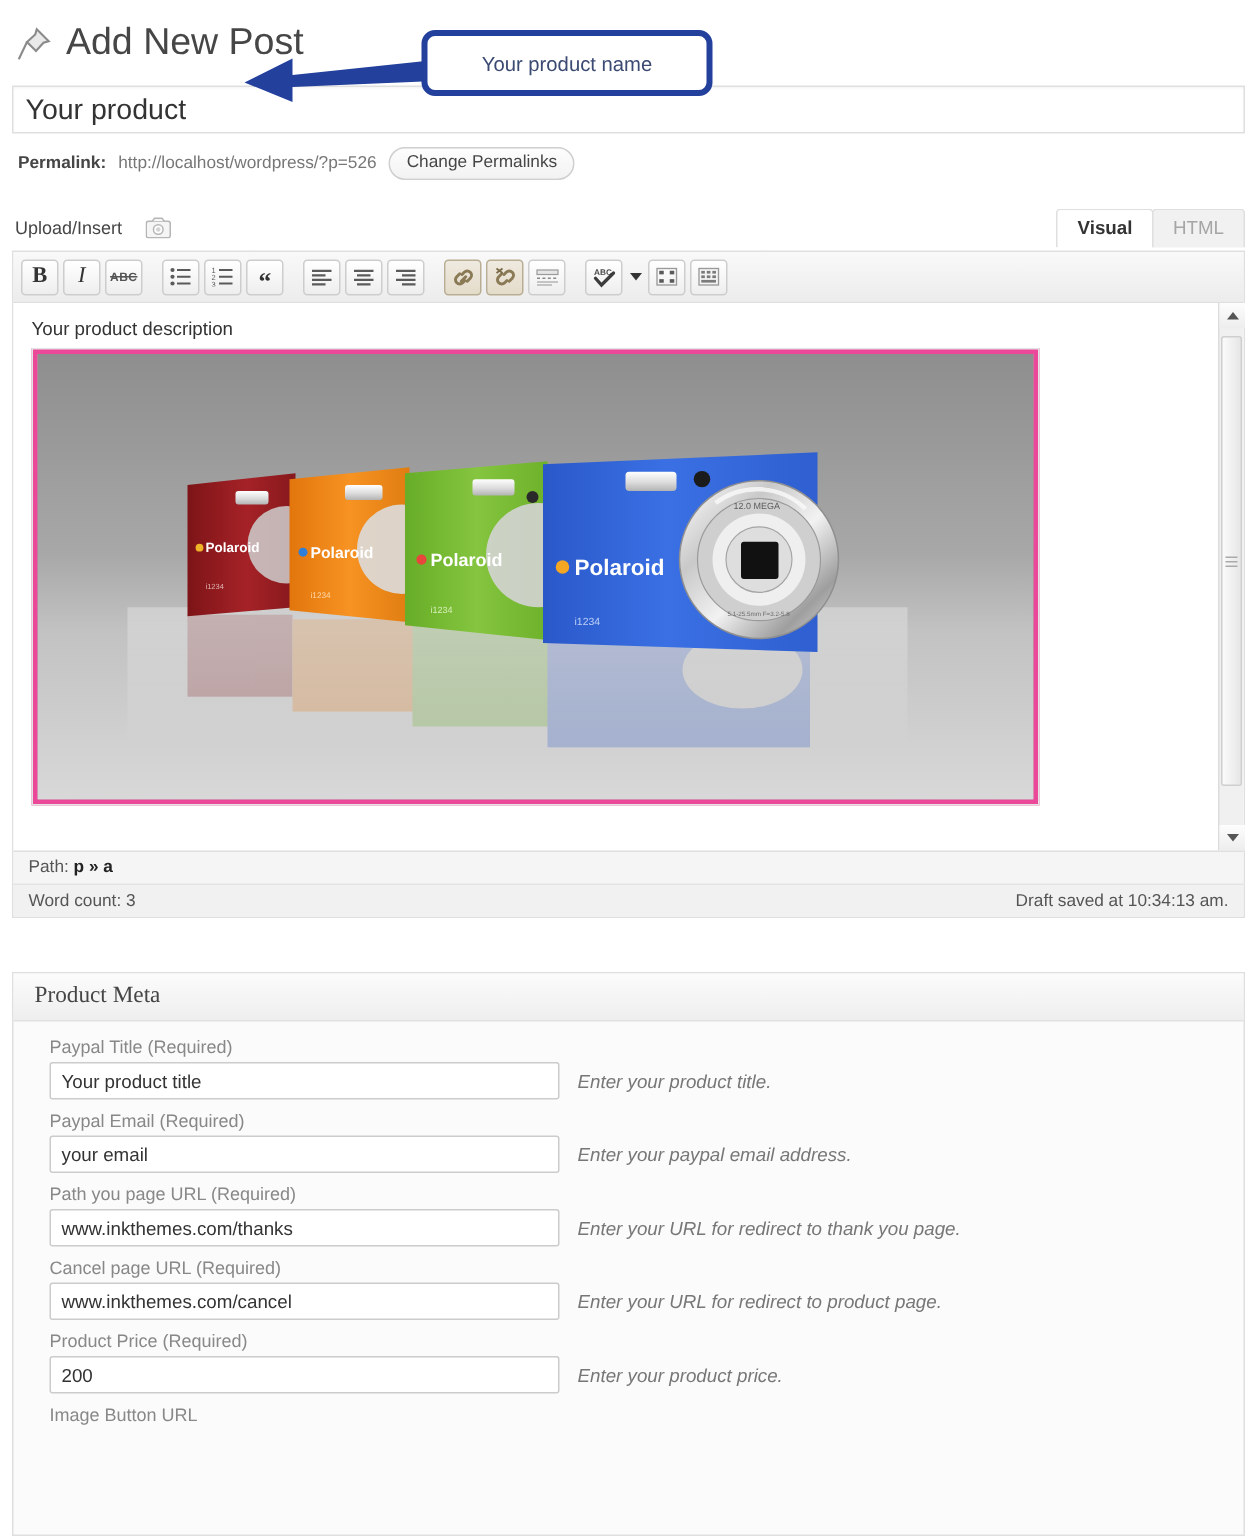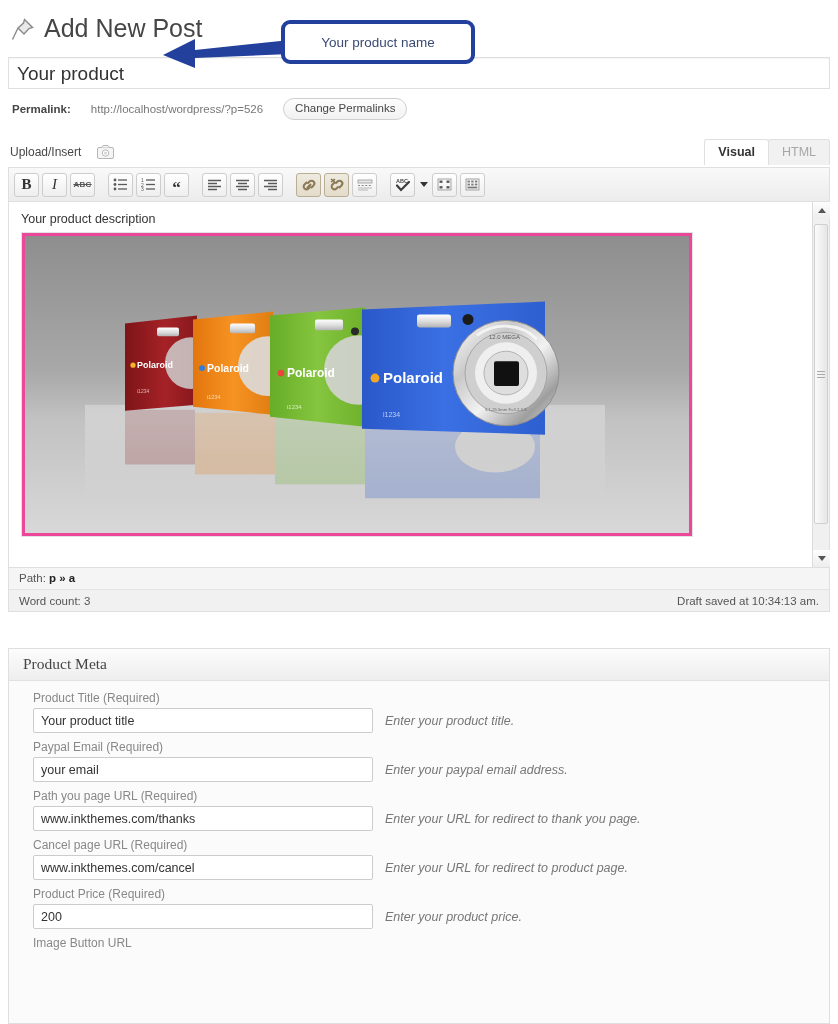--- a/index.html
+++ b/index.html
@@ -30,21 +30,21 @@
     box-shadow: inset 0 1px 1px rgba(0,0,0,0.04);
   }
   .title-input-text {
     font-size: 19px; color: #333; padding: 4px 8px; line-height: 24px;
     white-space: nowrap; overflow: hidden;
   }
 
   
   .permalink-row {
     position: absolute; left: 12px; top: 98px;
-    display: flex; align-items: center; gap: 20px;
+    display: flex; align-items: center; gap: 8px;
     font-size: 11.5px; color: #666;
   }
   .permalink-label { font-weight: bold; color: #464646; }
   .permalink-url { color: #777; }
   .change-permalink-btn {
     border: 1px solid #cfcfcf; border-radius: 11px;
     background: linear-gradient(#fdfdfd, #f2f2f2);
     padding: 3px 11px 4px; font-size: 11.5px; color: #464646;
     line-height: 13px; cursor: pointer; white-space: nowrap;
   }
@@ -504,21 +504,21 @@
     <div class="status-bar">
       <span>Word count: 3</span>
       <span>Draft saved at 10:34:13 am.</span>
     </div>
   </div>
 
   <div class="meta-box">
     <div class="meta-head">Product Meta</div>
     <div class="meta-body">
 
-      <div class="field-label">Product Title (Required)</div>
+      <div class="field-label">Paypal Title (Required)</div>
       <div class="field-row">
         <div class="field-input">Your product title</div>
         <div class="field-hint">Enter your product title.</div>
       </div>
 
       <div class="field-label">Paypal Email (Required)</div>
       <div class="field-row">
         <div class="field-input">your email</div>
         <div class="field-hint">Enter your paypal email address.</div>
       </div>

